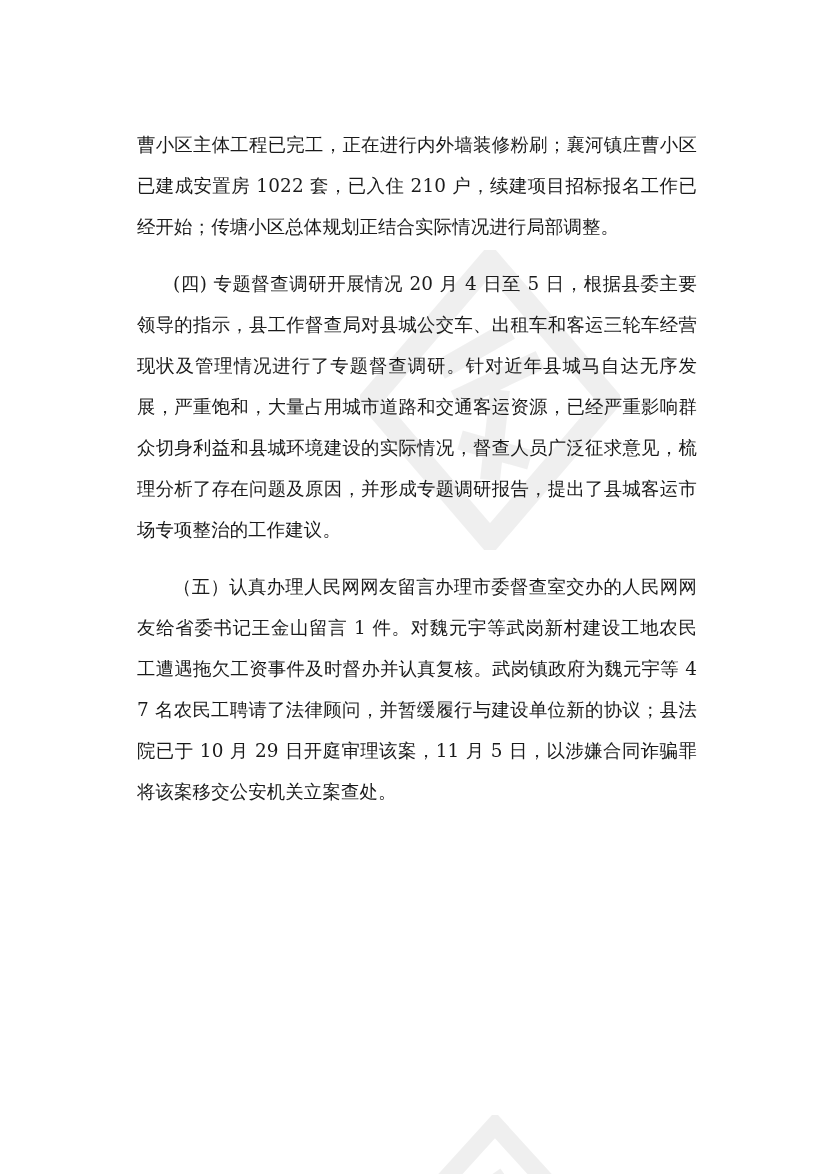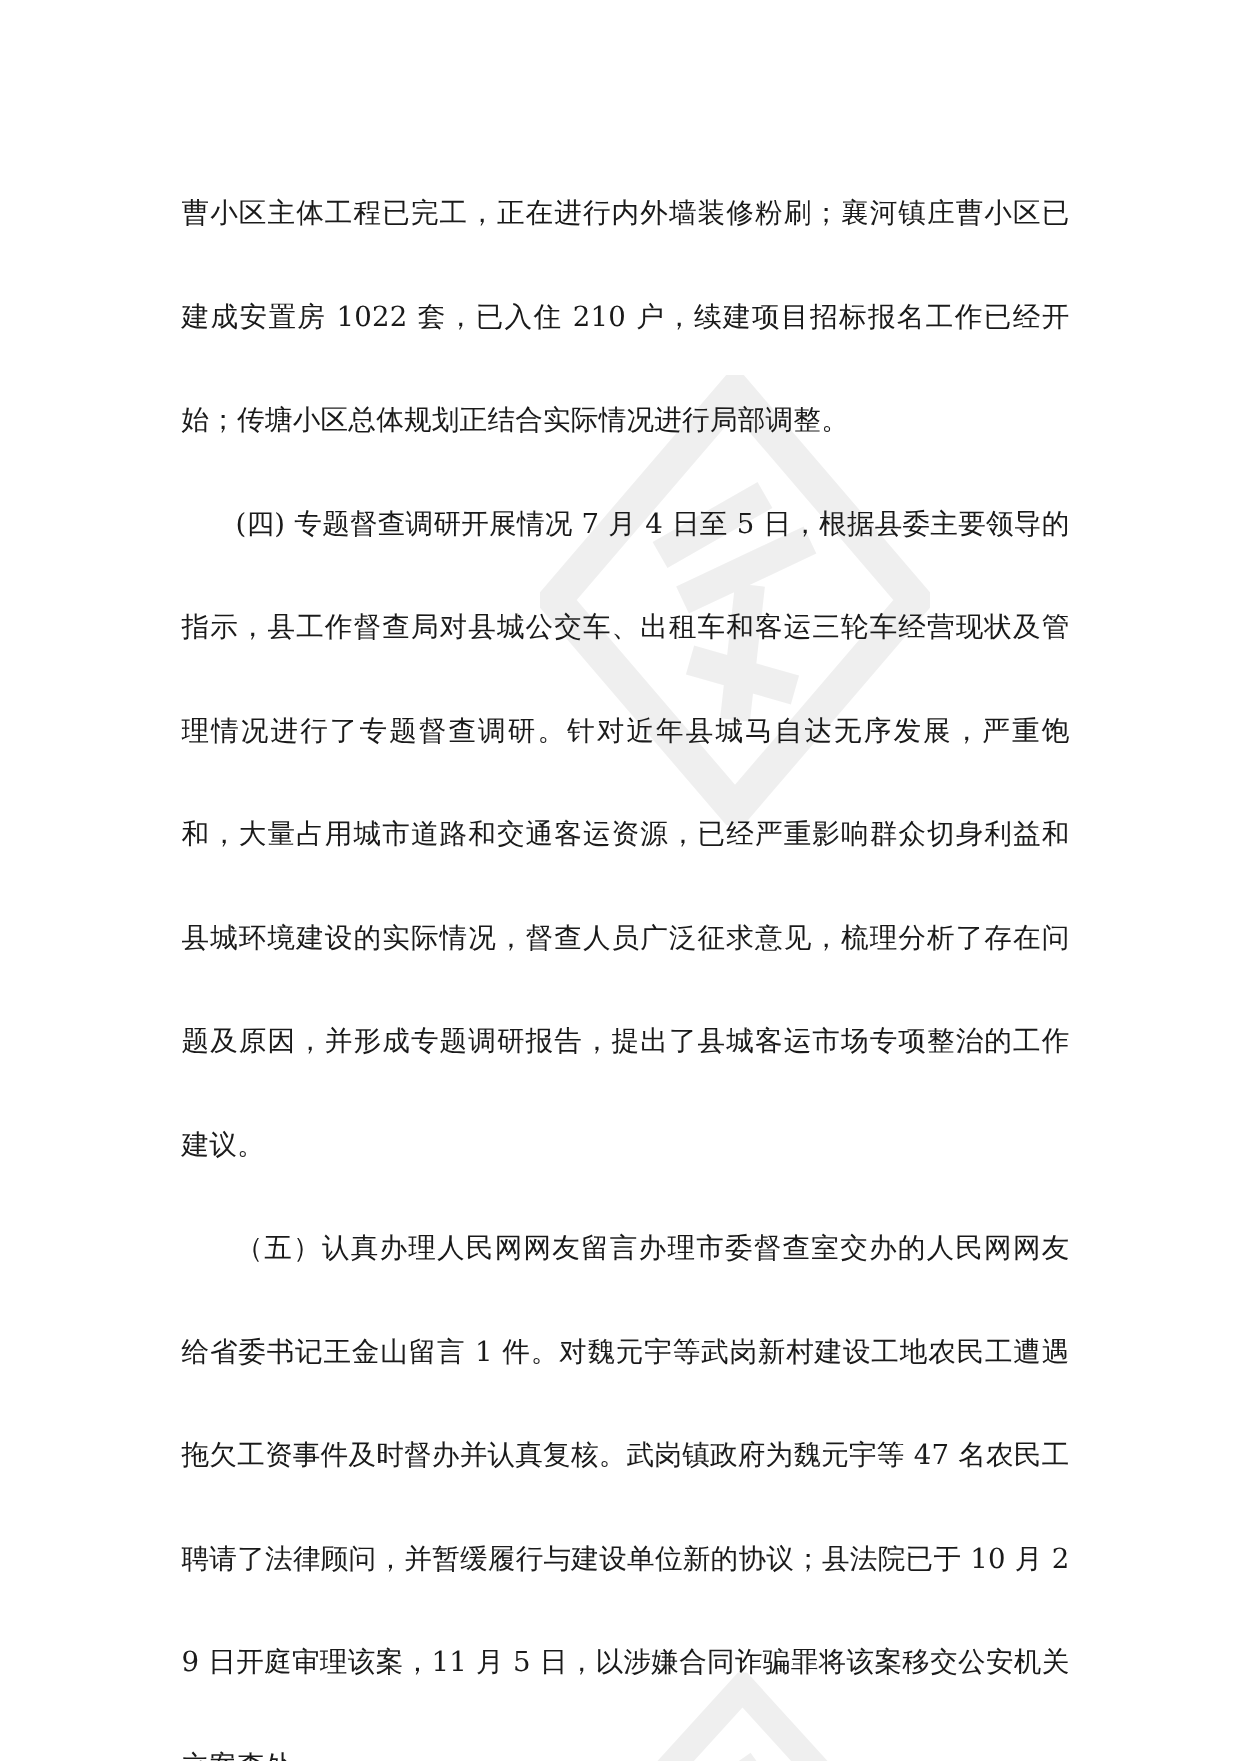--- a/index.html
+++ b/index.html
@@ -22,23 +22,23 @@
       height: 1174px;
       background: #ffffff;
     }
     .content {
       position: absolute;
       left: 121px;
       top: 108px;
       width: 592px;
     }
     .para {
-      margin: 0;
+      margin: 16px;
       font-size: 18.4px;
-      line-height: 69px;
+      line-height: 41px;
       letter-spacing: 0.15px;
       text-align: justify;
       text-justify: inter-character;
       word-break: break-all;
     }
     .para.indent { text-indent: 36px; }
     .watermark {
       position: absolute;
       pointer-events: none;
       opacity: 0.06;
@@ -55,17 +55,17 @@
     <polygon points="130,10 250,150 130,290 10,150" fill="none" stroke="#000" stroke-width="22"></polygon>
     <path d="M80 120 L150 80 M95 150 L180 110 M100 190 L170 210 M140 140 L130 230" stroke="#000" stroke-width="20" fill="none"></path>
   </svg>
   <svg class="watermark wm-2" viewBox="0 0 220 120">
     <polyline points="10,120 110,10 210,120" fill="none" stroke="#000" stroke-width="18"></polyline>
     <path d="M70 95 L120 60 M100 80 L150 110" stroke="#000" stroke-width="16" fill="none"></path>
   </svg>
 
   <div class="content">
     <p class="para">曹小区主体工程已完工，正在进行内外墙装修粉刷；襄河镇庄曹小区已建成安置房 1022 套，已入住 210 户，续建项目招标报名工作已经开始；传塘小区总体规划正结合实际情况进行局部调整。</p>
-    <p class="para indent">(四) 专题督查调研开展情况 7 月 4 日至 5 日，根据县委主要领导的指示，县工作督查局对县城公交车、出租车和客运三轮车经营现状及管理情况进行了专题督查调研。针对近年县城马自达无序发展，严重饱和，大量占用城市道路和交通客运资源，已经严重影响群众切身利益和县城环境建设的实际情况，督查人员广泛征求意见，梳理分析了存在问题及原因，并形成专题调研报告，提出了县城客运市场专项整治的工作建议。</p>
+    <p class="para indent">(四) 专题督查调研开展情况 20 月 4 日至 5 日，根据县委主要领导的指示，县工作督查局对县城公交车、出租车和客运三轮车经营现状及管理情况进行了专题督查调研。针对近年县城马自达无序发展，严重饱和，大量占用城市道路和交通客运资源，已经严重影响群众切身利益和县城环境建设的实际情况，督查人员广泛征求意见，梳理分析了存在问题及原因，并形成专题调研报告，提出了县城客运市场专项整治的工作建议。</p>
     <p class="para indent">（五）认真办理人民网网友留言办理市委督查室交办的人民网网友给省委书记王金山留言 1 件。对魏元宇等武岗新村建设工地农民工遭遇拖欠工资事件及时督办并认真复核。武岗镇政府为魏元宇等 47 名农民工聘请了法律顾问，并暂缓履行与建设单位新的协议；县法院已于 10 月 29 日开庭审理该案，11 月 5 日，以涉嫌合同诈骗罪将该案移交公安机关立案查处。</p>
 
   </div>
 </div>
 
 </body></html>

